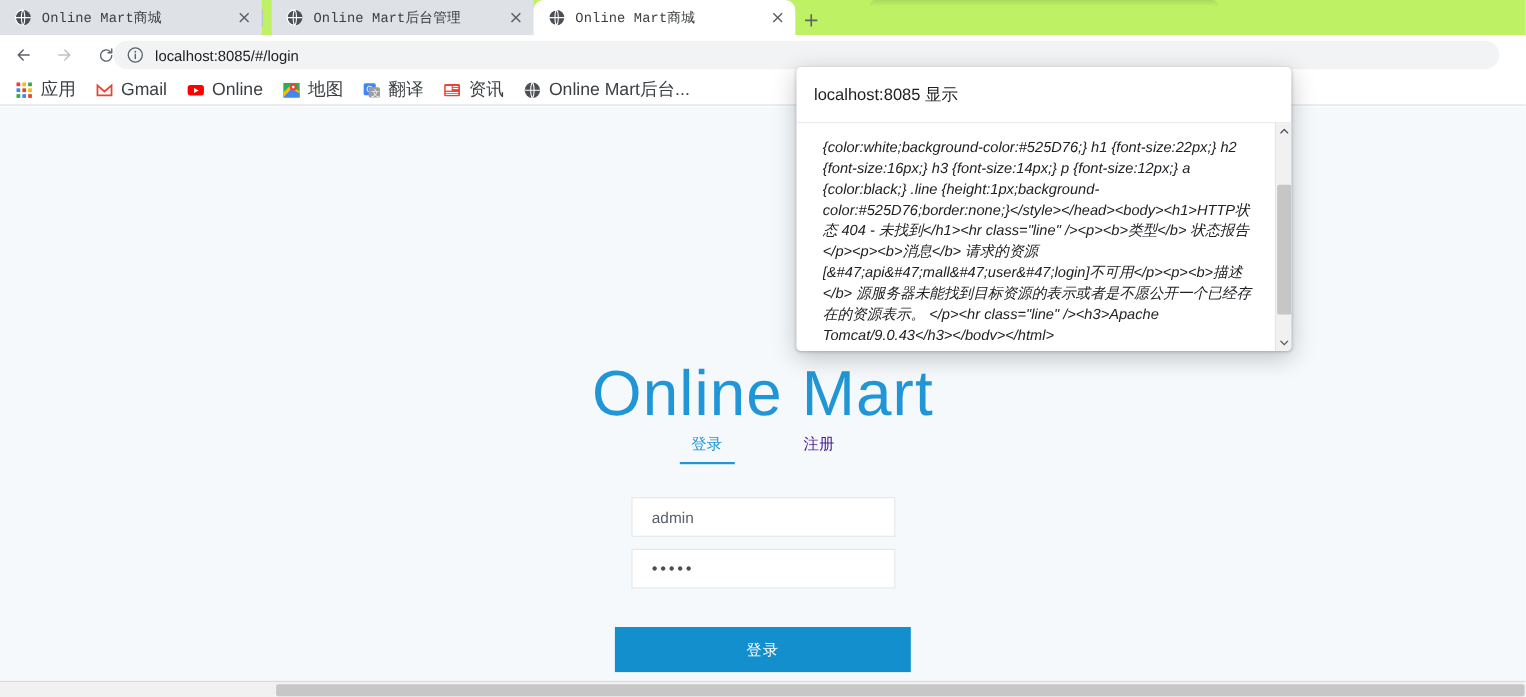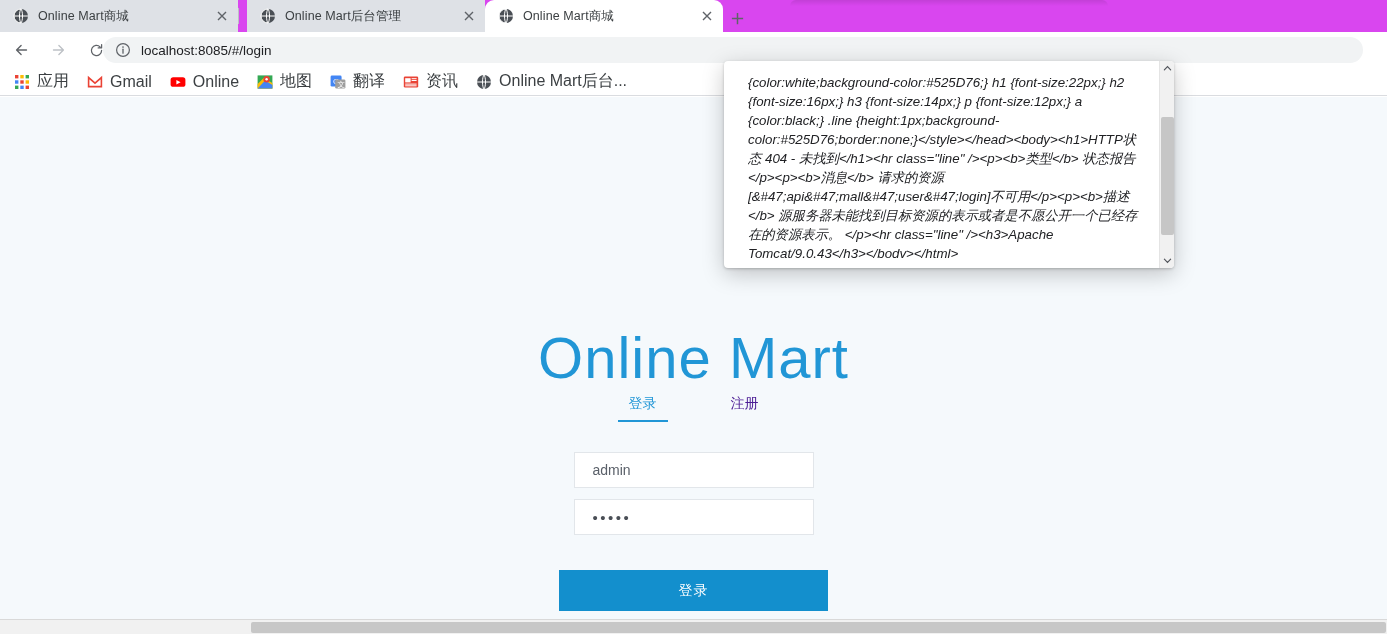--- a/index.html
+++ b/index.html
@@ -9,21 +9,22 @@
     overflow: hidden;
     font-family: "Liberation Sans", "DejaVu Sans", sans-serif;
     background: #ffffff;
   }
 
   
   #browser { position: absolute; inset: 0; }
 
   .tabstrip {
     position: absolute; left: 0; top: 0; width: 1387px; height: 32px;
-    background: #d946ef;
+    background: #bef264;
+    font-family: Liberation Mono, monospace;
   }
   .tab {
     position: absolute; top: 0; height: 32px;
     display: flex; align-items: center;
     padding: 0 10px 0 13px;
   }
   .tab.inactive { background: #dee1e6; }
   .tab.active {
     background: #ffffff;
     border-top-left-radius: 9px; border-top-right-radius: 9px;
@@ -394,20 +395,21 @@
 
       <div class="login-btn">登录</div>
     </div>
 
     <div class="page-hscroll">
       <div class="page-hscroll-thumb"></div>
     </div>
   </div>
 
   <div class="dialog">
+    <div class="dialog-title">localhost:8085 显示</div>
 
     <div class="dialog-body">
       <div class="dialog-message">{color:white;background-color:#525D76;} h1 {font-size:22px;} h2 {font-size:16px;} h3 {font-size:14px;} p {font-size:12px;} a {color:black;} .line {height:1px;background-color:#525D76;border:none;}&lt;/style&gt;&lt;/head&gt;&lt;body&gt;&lt;h1&gt;HTTP状态 404 - 未找到&lt;/h1&gt;&lt;hr class="line" /&gt;&lt;p&gt;&lt;b&gt;类型&lt;/b&gt; 状态报告&lt;/p&gt;&lt;p&gt;&lt;b&gt;消息&lt;/b&gt; 请求的资源[&amp;#47;api&amp;#47;mall&amp;#47;user&amp;#47;login]不可用&lt;/p&gt;&lt;p&gt;&lt;b&gt;描述&lt;/b&gt; 源服务器未能找到目标资源的表示或者是不愿公开一个已经存在的资源表示。 &lt;/p&gt;&lt;hr class="line" /&gt;&lt;h3&gt;Apache Tomcat/9.0.43&lt;/h3&gt;&lt;/body&gt;&lt;/html&gt;</div>
 
       <div class="dlg-scroll">
         <div class="arrow up">
           <svg viewBox="0 0 10 10" width="9" height="9">
               <path d="M1.5 6.5L5 3l3.5 3.5" stroke="#50535a" stroke-width="1.3" fill="none" stroke-linecap="round"></path>
             </svg>
         </div>

